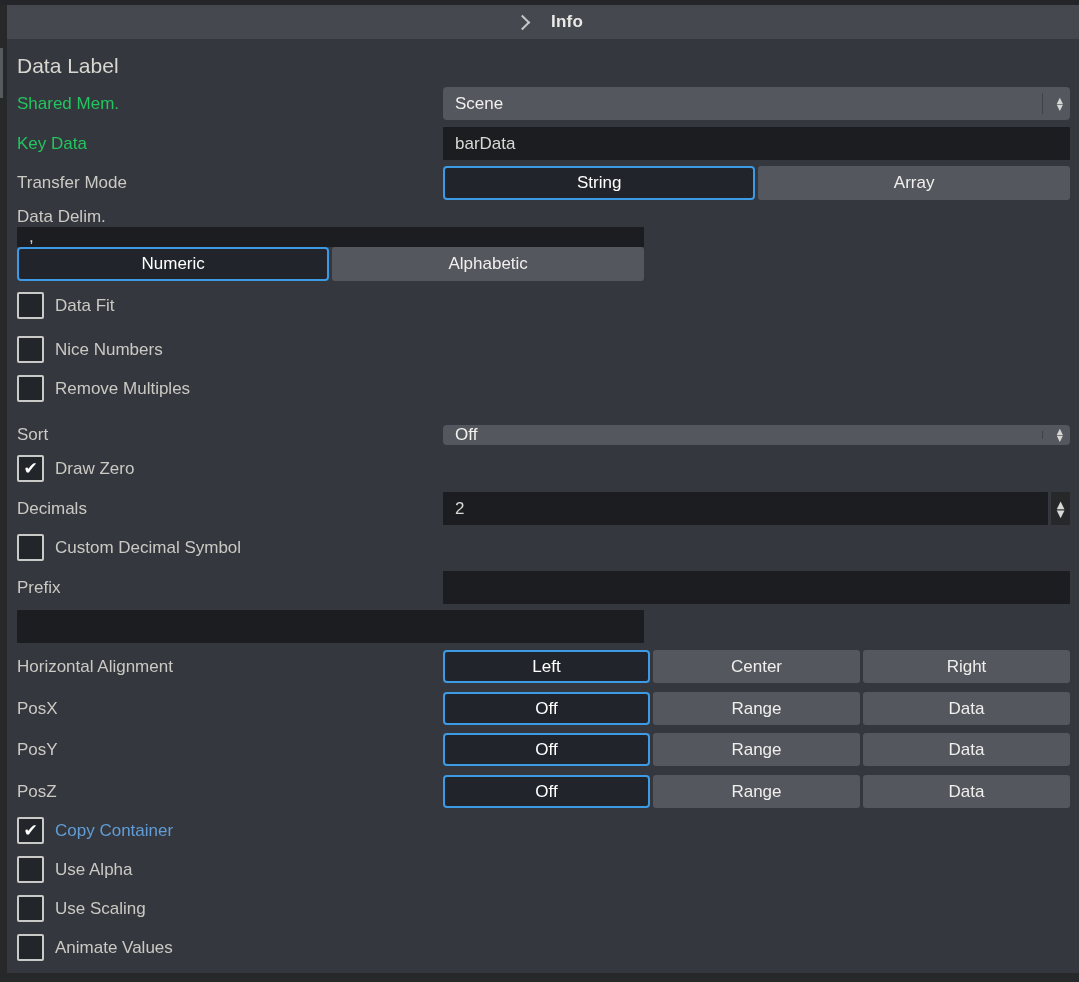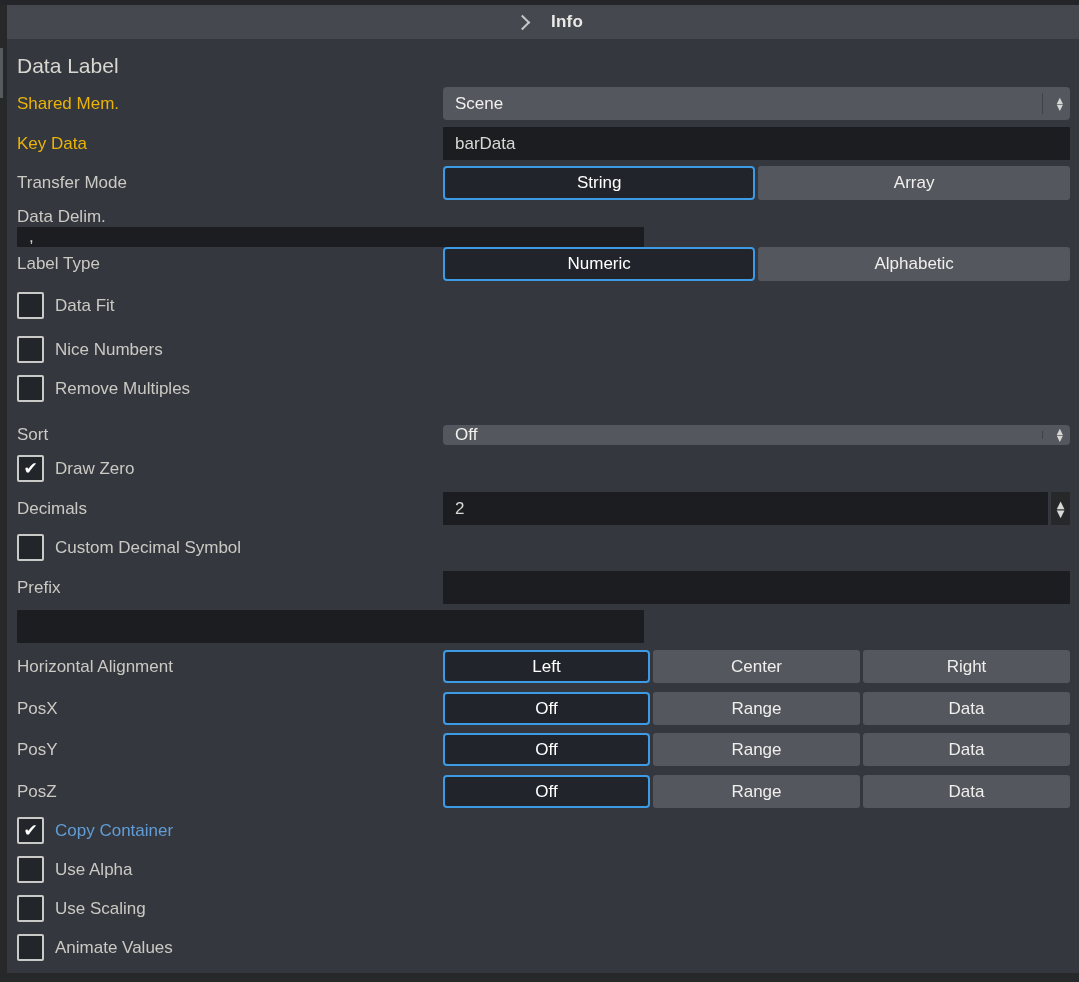--- a/index.html
+++ b/index.html
@@ -16,21 +16,21 @@
   .titlebar{position:absolute;top:5px;left:7px;right:0;height:34px;background:#45484e;
             display:flex;align-items:center;padding-left:14px;box-sizing:border-box;cursor:pointer;justify-content:center;}
   .chev{width:9px;height:9px;border-top:2px solid #c6c6c6;border-right:2px solid #c6c6c6;
         transform:rotate(45deg);margin-right:2px;flex:none;}
   .titlebar-label{color:#ebeae7;font-size:17px;font-weight:bold;margin-left:21px;letter-spacing:.2px;}
   
   .content{position:absolute;top:39px;left:7px;right:0;padding-left:10px;box-sizing:border-box;}
   .section-title{margin-top:13px;height:28px;line-height:28px;color:#d8d6d0;font-size:21px;}
   .row{display:flex;align-items:stretch;}
   .row-label{width:426px;display:flex;align-items:center;color:#cbc9c4;font-size:17px;box-sizing:border-box;}
-  .row-label.blue{color:#eab308;}
+  .row-label.blue{color:#22c55e;}
   .ctrl{width:627px;display:flex;align-items:stretch;box-sizing:border-box;}
   .h33{height:33px;} .h34{height:34px;}
   
   .dropdown{position:relative;flex:1;background:#54575d;border-radius:4px;display:flex;align-items:center;
             padding-left:12px;color:#f1f0ee;font-size:17px;cursor:pointer;}
   .dd-divider{position:absolute;right:27px;top:6px;bottom:6px;width:1px;background:#3e4147;}
   .dd-arrows{position:absolute;right:7px;top:50%;transform:translateY(-50%);display:flex;flex-direction:column;
              align-items:center;font-family:"DejaVu Sans",sans-serif;color:#d6d6d4;}
   .dd-arrows span{font-size:8px;line-height:7px;}
   
@@ -106,21 +106,20 @@
     </div>
 
     <div class="row h33" style="margin-top:7px;flex-direction:column;">
       <div class="row-label">Data Delim.</div>
       <div class="ctrl">
         <input class="tinput" value="," style="">
       </div>
     </div>
 
     <div class="row h34" style="margin-top:7px;">
-      <div class="row-label">Label Type</div>
       <div class="ctrl">
         <div class="seg on w2">Numeric</div>
         <div class="seg off w2">Alphabetic</div>
       </div>
     </div>
 
     <div class="cbrow" style="margin-top:11px;">
       <div class="cbox"></div>
       <div class="cb-label">Data Fit</div>
     </div>

